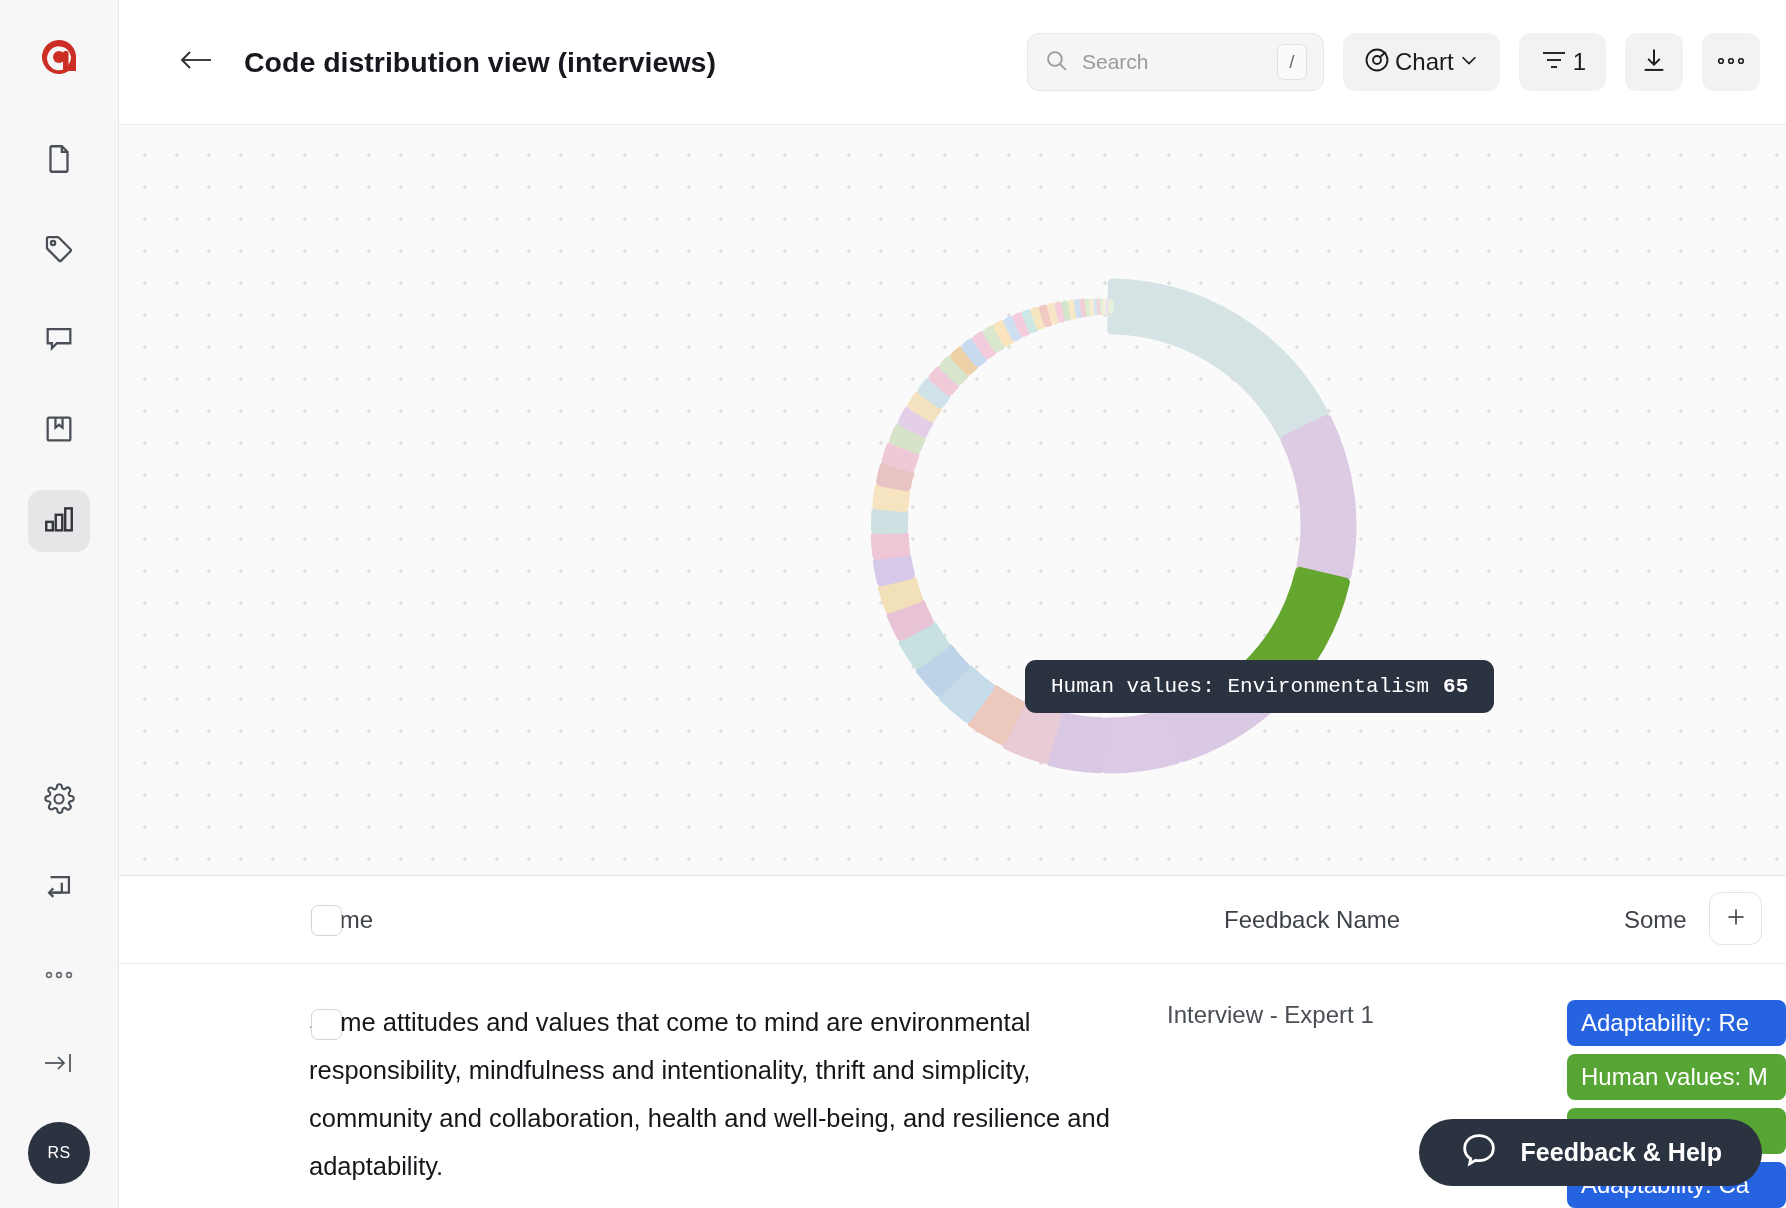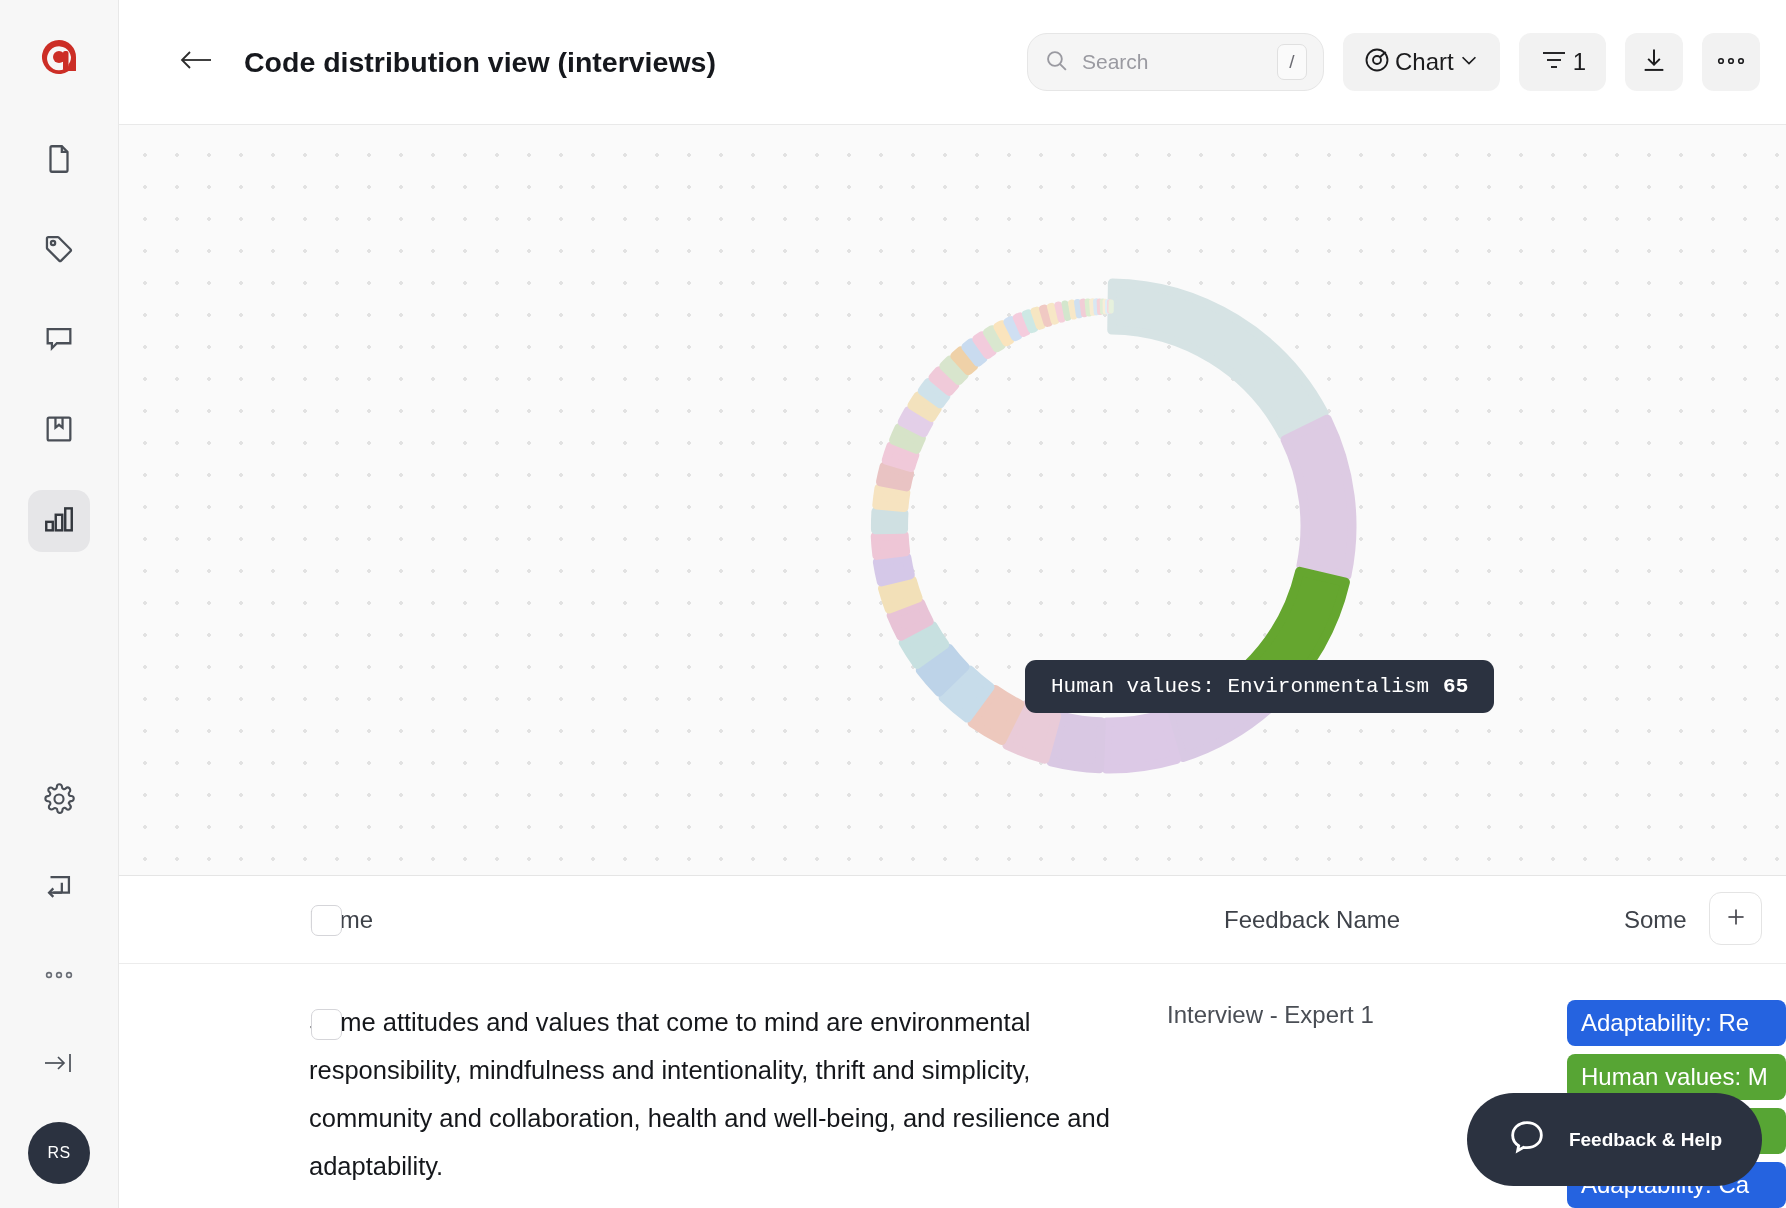--- a/index.html
+++ b/index.html
@@ -51,21 +51,21 @@
     padding: 0 26px 0 56px;
     background: #fff;
   }
   .back-btn { width: 42px; height: 42px; display:flex; align-items:center; justify-content:center; color:#2b2b2b; flex:0 0 42px; }
   .page-title {
     font-size: 28.5px; font-weight: bold; color: #16181d;
     margin-left: 27px; white-space: nowrap;
   }
   .topbar-spacer { flex: 1; }
   .searchbox {
-    width: 297px; height: 58px; border: 1px solid #e6e6e6; border-radius: 20px;
+    width: 297px; height: 58px; border: 1px solid #e6e6e6; border-radius: 12px;
     background: #f5f5f5; display: flex; align-items: center; padding: 0 16px; gap: 13px;
     flex: 0 0 297px;
   }
   .search-ph { font-size: 21px; color: #9a9aa1; flex: 1; }
   .slash-key {
     width: 30px; height: 36px; border: 1px solid #e0e0e0; border-radius: 7px;
     background: #fafafa; color: #6b6b72; font-size: 19px;
     display: flex; align-items: center; justify-content: center;
   }
   .tb-btn {
@@ -126,23 +126,23 @@
   .cell-codes { flex: 1; display: flex; flex-direction: column; gap: 8px; padding-top: 2px; }
   .tag {
     height: 46px; border-radius: 8px; color: #fff; font-size: 24px;
     display: flex; align-items: center; padding: 0 14px;
     white-space: nowrap; overflow: hidden;
   }
 
   
   .feedback {
     position: absolute; right: 24px; bottom: 22px;
-    height: 93px; border-radius: 47px; background: #2b3240; color: #fff;
+    height: 67px; border-radius: 47px; background: #2b3240; color: #fff;
     display: flex; align-items: center; gap: 22px; padding: 0 40px;
-    font-size: 19px; font-weight: bold;
+    font-size: 25px; font-weight: bold;
   }
 </style>
 </head>
 <body>
 
 <div id="app">
 
   <div class="rail">
     <div class="rail-logo">
       <svg width="44" height="44" viewBox="0 0 44 44" aria-hidden="true">

